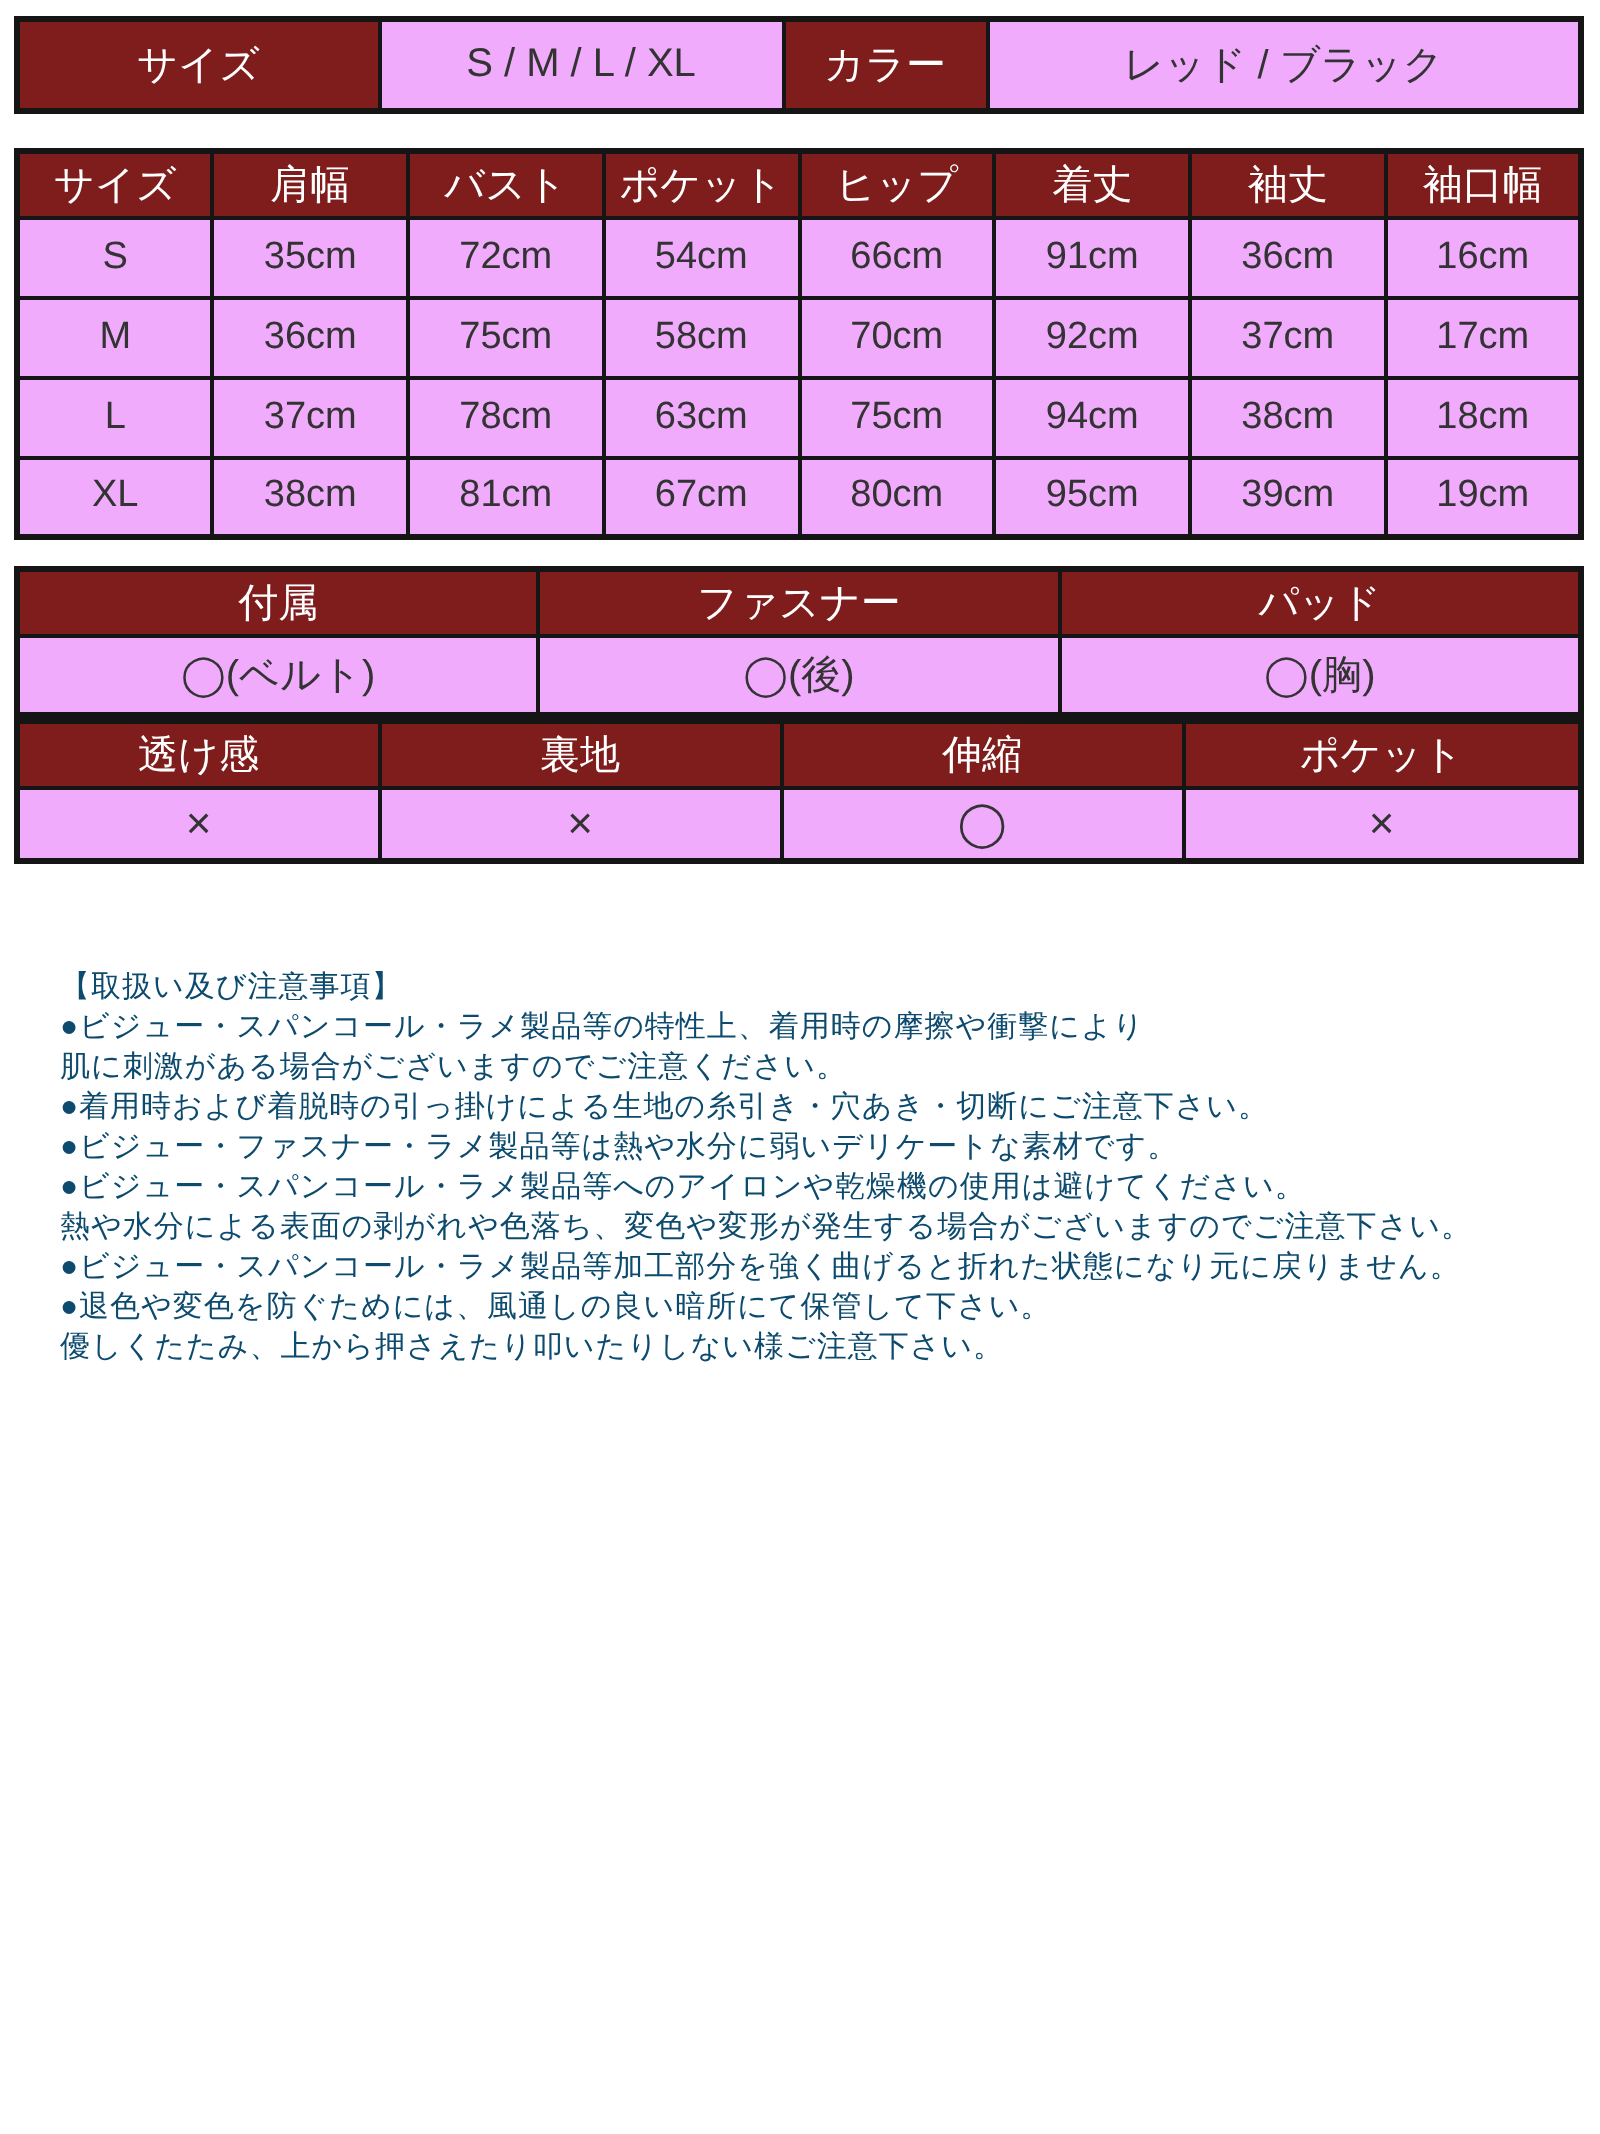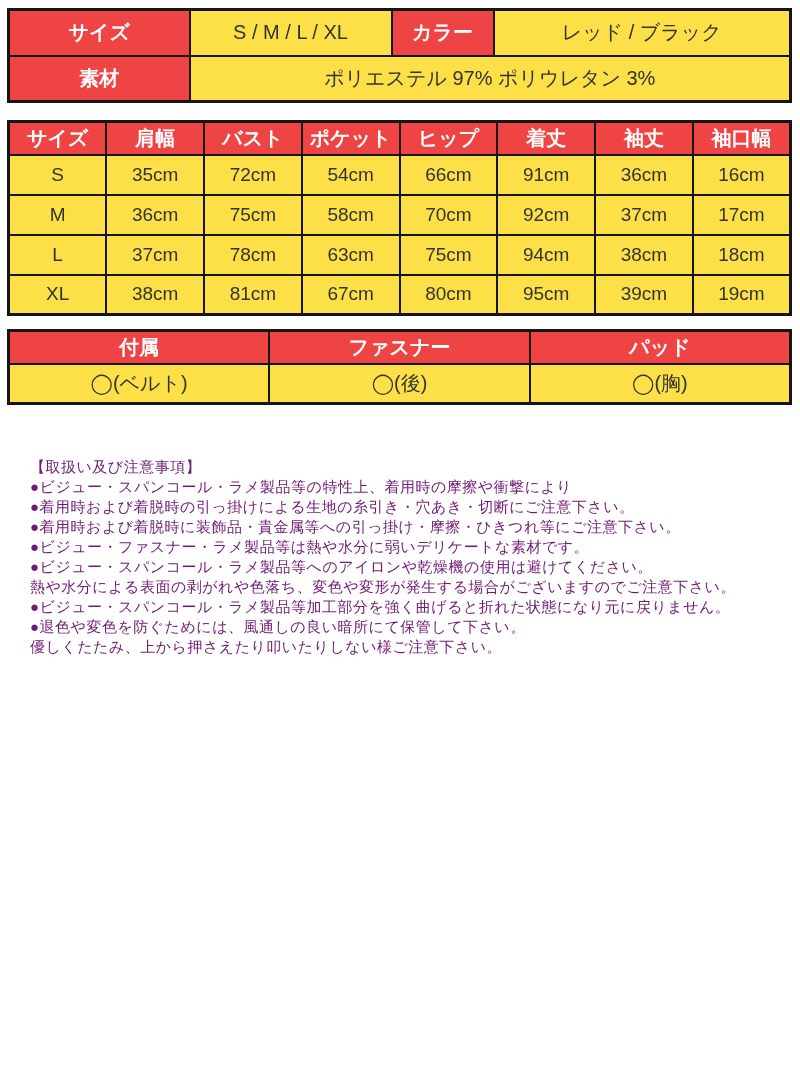--- a/index.html
+++ b/index.html
@@ -17,26 +17,26 @@
     table-layout: fixed;
   }
   td {
     border: 2px solid #151515;
     text-align: center;
     vertical-align: middle;
     overflow: hidden;
     white-space: nowrap;
   }
   .hd {
-    background: #ef4444;
+    background: #7f1d1d;
     color: #ffffff;
-    font-weight: bold;
+    font-weight: normal;
     font-size: 20px;
   }
-  .val { color: #333; font-size: 20px; background: #fde047; }
+  .val { color: #333; font-size: 20px; background: #f0abfc; }
 
   
   .t1 { border: 3px solid #151515; margin-bottom: 17px; }
   .t1 td { height: 46px; }
 
   
   .t2 { border: 3px solid #151515; margin-bottom: 13px; }
   .t2 .head td { height: 33px; font-size: 20px; }
   .t2 .row td { height: 40px; font-size: 19px; }
 
@@ -44,21 +44,21 @@
   .t3, .t4 { border: 3px solid #151515; }
   .t3 .head td, .t4 .head td { height: 33px; }
   .t3 .row td { height: 40px; }
   .t4 .row td { height: 37px; font-size: 22px; }
 
   
   .care {
     margin: 52px 0 0 23px;
     font-size: 15px;
     line-height: 20px;
-    color: #701a75;
+    color: #0c4a6e;
     letter-spacing: 0.5px;
   }
   .care .line { white-space: nowrap; }
 </style>
 </head>
 <body>
 
 <div class="page">
 
   <table class="t1">
@@ -67,24 +67,20 @@
         <col style="width:202px">
         <col style="width:102px">
         <col>
     </colgroup>
     <tbody>
       <tr>
         <td class="hd">サイズ</td>
         <td class="val">S / M / L / XL</td>
         <td class="hd">カラー</td>
         <td class="val">レッド / ブラック</td>
-      </tr>
-      <tr>
-        <td class="hd">素材</td>
-        <td class="val" colspan="3">ポリエステル 97%  ポリウレタン 3%</td>
       </tr>
     </tbody>
   </table>
 
   <table class="t2">
     <tbody>
       <tr class="head">
         <td class="hd">サイズ</td>
         <td class="hd">肩幅</td>
         <td class="hd">バスト</td>
@@ -145,26 +141,48 @@
         <td class="hd">パッド</td>
       </tr>
       <tr class="row">
         <td class="val">◯(ベルト)</td>
         <td class="val">◯(後)</td>
         <td class="val">◯(胸)</td>
       </tr>
     </tbody>
   </table>
 
+  <table class="t4">
+    <colgroup>
+      <col style="width:181px">
+        <col style="width:201px">
+        <col style="width:201px">
+        <col>
+    </colgroup>
+    <tbody>
+      <tr class="head">
+        <td class="hd">透け感</td>
+        <td class="hd">裏地</td>
+        <td class="hd">伸縮</td>
+        <td class="hd">ポケット</td>
+      </tr>
+      <tr class="row">
+        <td class="val">×</td>
+        <td class="val">×</td>
+        <td class="val">◯</td>
+        <td class="val">×</td>
+      </tr>
+    </tbody>
+  </table>
 
   <div class="care">
     <div class="line">【取扱い及び注意事項】</div>
     <div class="line">●ビジュー・スパンコール・ラメ製品等の特性上、着用時の摩擦や衝撃により</div>
+    <div class="line">肌に刺激がある場合がございますのでご注意ください。</div>
     <div class="line">●着用時および着脱時の引っ掛けによる生地の糸引き・穴あき・切断にご注意下さい。</div>
-    <div class="line">●着用時および着脱時に装飾品・貴金属等への引っ掛け・摩擦・ひきつれ等にご注意下さい。</div>
     <div class="line">●ビジュー・ファスナー・ラメ製品等は熱や水分に弱いデリケートな素材です。</div>
     <div class="line">●ビジュー・スパンコール・ラメ製品等へのアイロンや乾燥機の使用は避けてください。</div>
     <div class="line">熱や水分による表面の剥がれや色落ち、変色や変形が発生する場合がございますのでご注意下さい。</div>
     <div class="line">●ビジュー・スパンコール・ラメ製品等加工部分を強く曲げると折れた状態になり元に戻りません。</div>
     <div class="line">●退色や変色を防ぐためには、風通しの良い暗所にて保管して下さい。</div>
     <div class="line">優しくたたみ、上から押さえたり叩いたりしない様ご注意下さい。</div>
   </div>
 
 </div>
 

